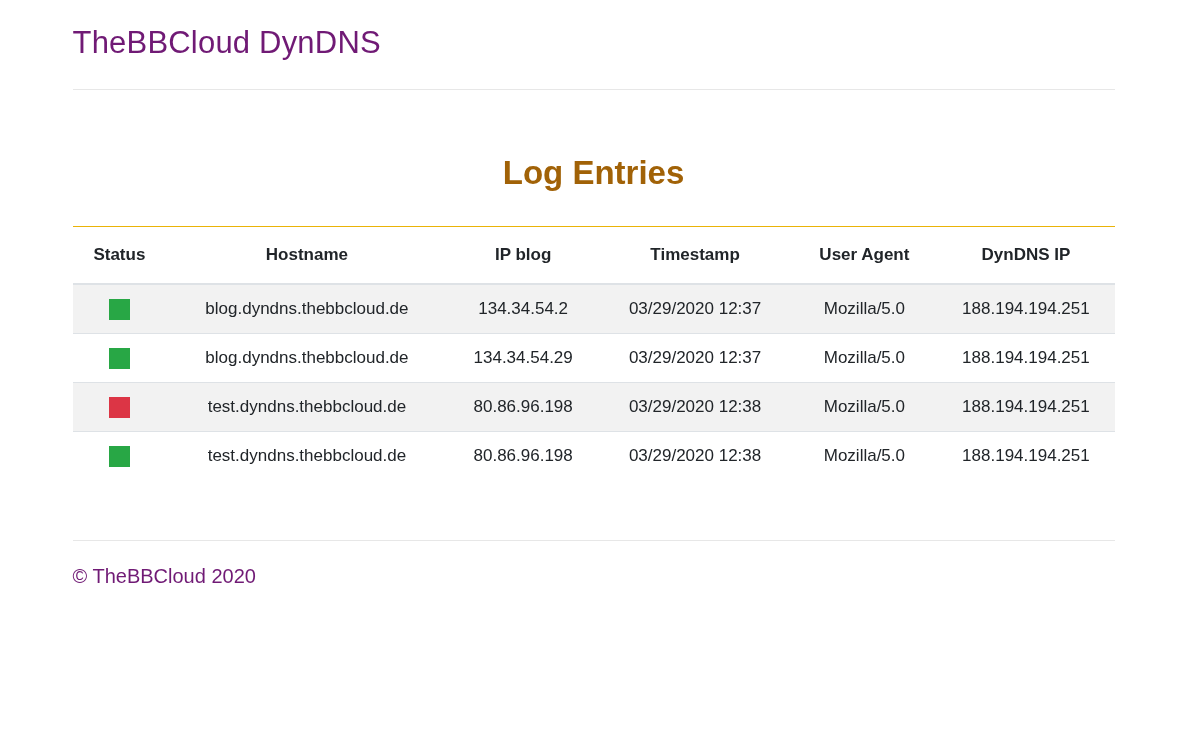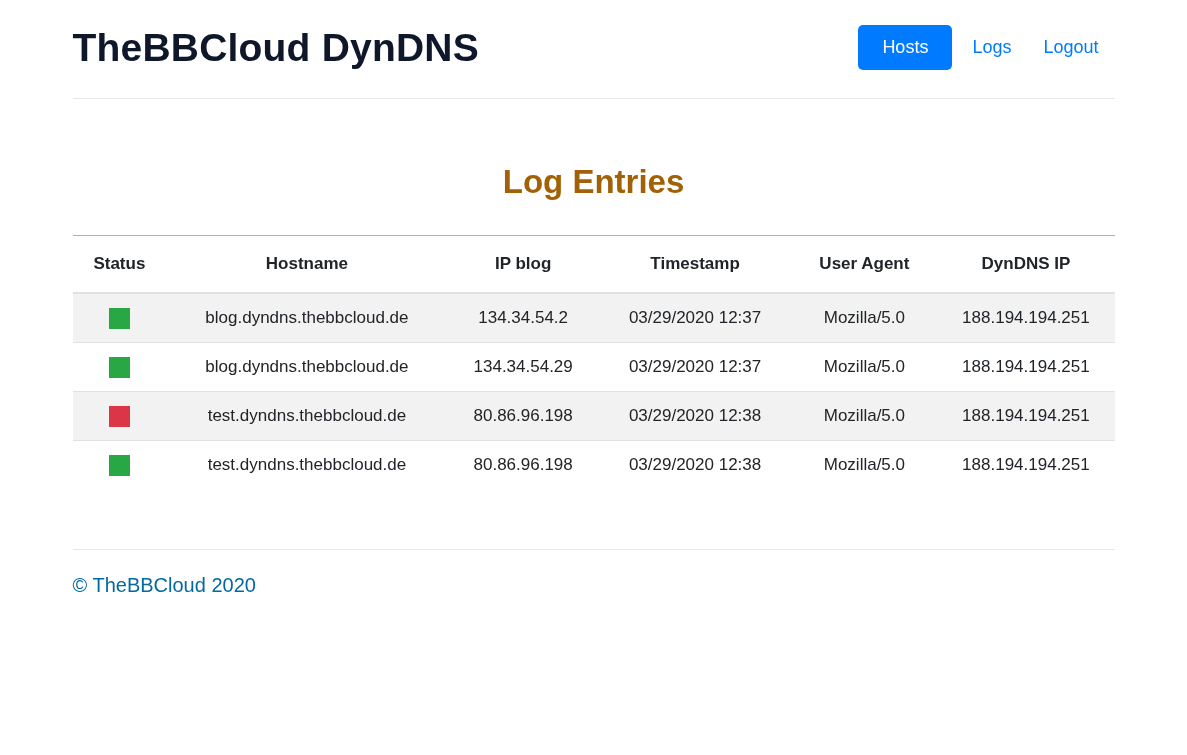--- a/index.html
+++ b/index.html
@@ -13,23 +13,23 @@
 
   
   .top-bar {
     display: flex;
     justify-content: space-between;
     align-items: center;
     padding: 25px 0 28px 0;
     border-bottom: 1px solid #e7e7e7;
   }
   .app-title {
-    font-size: 39px;
-    font-weight: 700;
-    color: #0f172a;
+    font-size: 31px;
+    font-weight: 400;
+    color: #701a75;
     letter-spacing: 0.2px;
   }
   .main-nav { display: flex; align-items: center; }
   .nav-btn {
     display: inline-block;
     background: #007bff;
     color: #ffffff;
     font-size: 18px;
     padding: 12px 24px;
     border-radius: 5px;
@@ -93,35 +93,30 @@
 
   
   .footer-divider {
     border: none;
     border-top: 1px solid #e7e7e7;
     margin-top: 60px;
   }
   .footer-copyright {
     margin-top: 24px;
     font-size: 20px;
-    color: #0369a1;
+    color: #701a75;
   }
 </style>
 </head>
 <body>
 
 <div class="container">
 
   <header class="top-bar">
     <h1 class="app-title">TheBBCloud DynDNS</h1>
-    <nav class="main-nav">
-      <a class="nav-btn">Hosts</a>
-      <a class="nav-link">Logs</a>
-      <a class="nav-link">Logout</a>
-    </nav>
   </header>
 
   <main>
     <h2 class="page-title">Log Entries</h2>
 
     <table class="log-table">
       <colgroup>
         <col style="width:9%">
         <col style="width:27%">
         <col style="width:14.5%">

